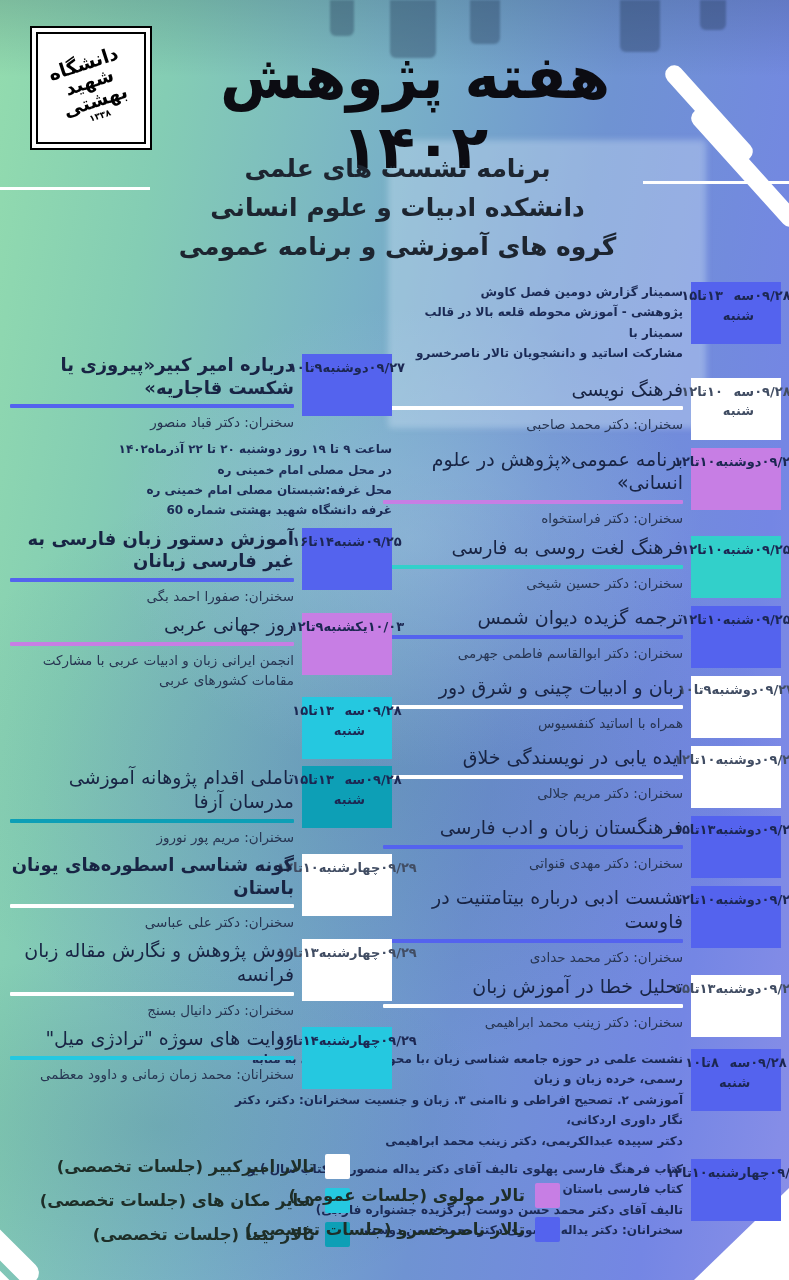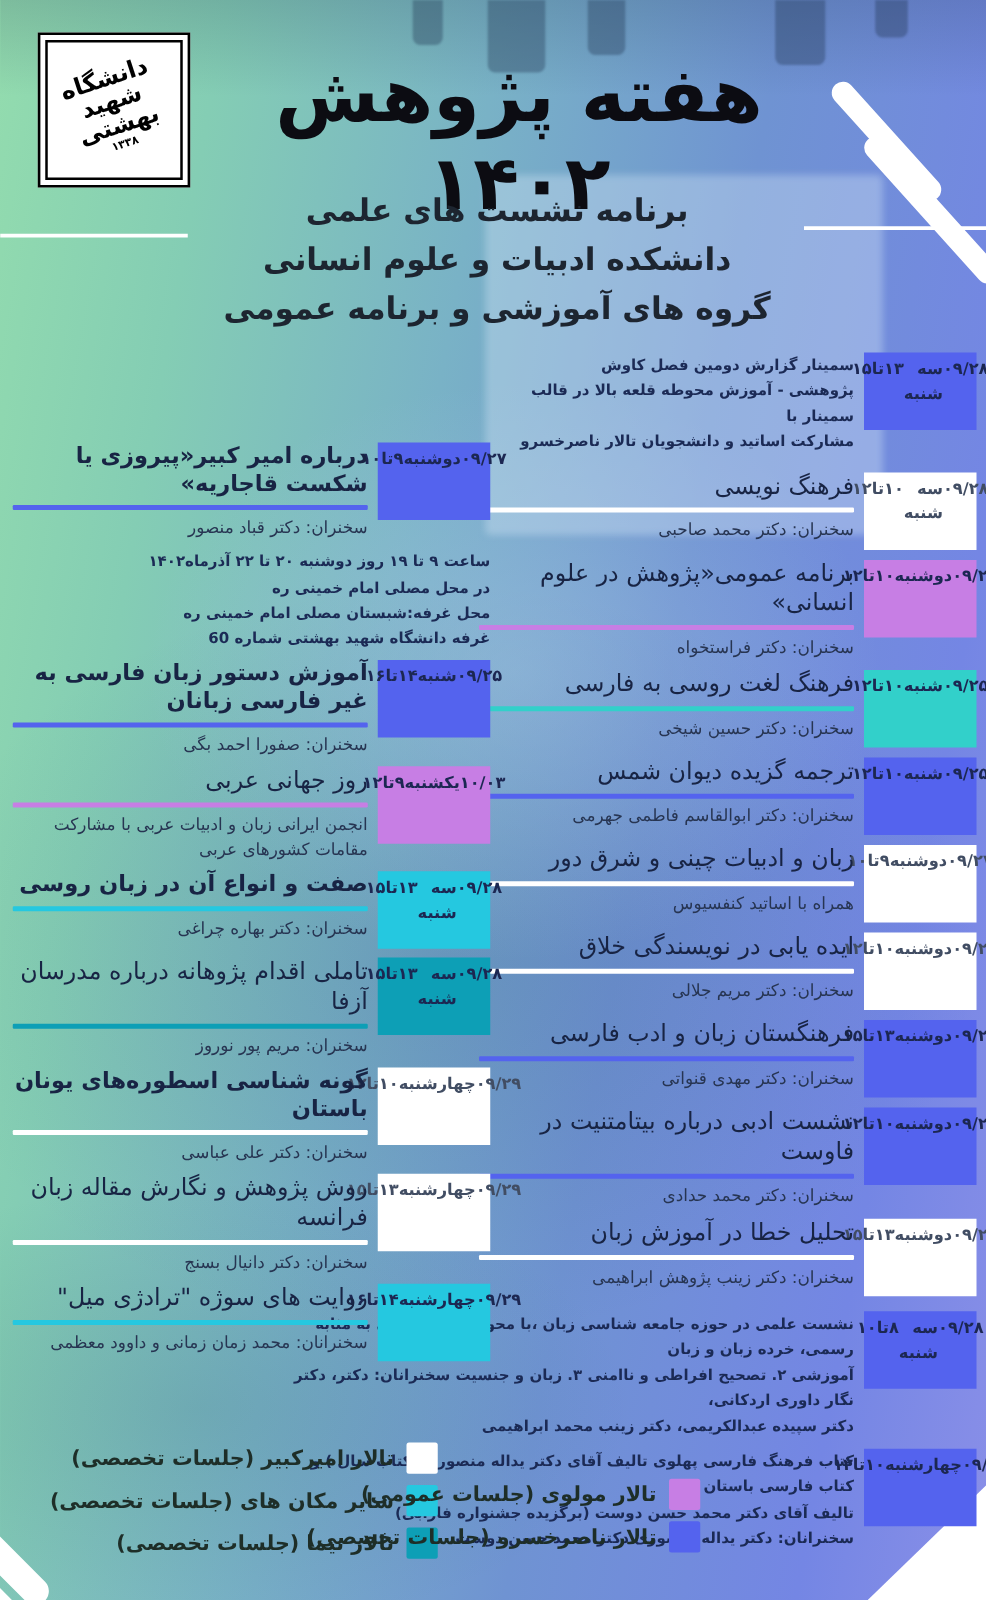--- a/index.html
+++ b/index.html
@@ -214,21 +214,21 @@
     </div>
     <div class="event">
       <div class="badge on-white" style="background: rgb(255, 255, 255);">
         <div>۰۹/۲۷</div>
         <div>دوشنبه</div>
         <div>۱۳تا۱۵</div>
       </div>
       <div class="body w-norm">
         <div class="ev-title">تحلیل خطا در آموزش زبان</div>
         <div class="ev-underline" style="background: rgb(255, 255, 255);"></div>
-        <div class="ev-speaker">سخنران: دکتر زینب پژوهش ابراهیمی</div>
+        <div class="ev-speaker">سخنران: دکتر زینب محمد ابراهیمی</div>
       </div>
     </div>
     <div class="event gap-top">
       <div class="badge" style="background: rgb(84, 99, 238);">
         <div>۰۹/۲۸</div>
         <div>سه شنبه</div>
         <div>۸تا۱۰</div>
       </div>
       <div class="body w-wide">
         <div class="note-line">نشست علمی در حوزه جامعه شناسی زبان ،با محوریت  ۱. فارسی به مثابه رسمی، خرده زبان و زبان</div>
@@ -293,34 +293,29 @@
         <div class="ev-underline" style="background: rgb(199, 126, 228);"></div>
         <div class="ev-speaker">انجمن ایرانی زبان و ادبیات عربی با مشارکت مقامات کشورهای عربی</div>
       </div>
     </div>
     <div class="event">
       <div class="badge" style="background: rgb(37, 200, 224);">
         <div>۰۹/۲۸</div>
         <div>سه شنبه</div>
         <div>۱۳تا۱۵</div>
       </div>
-      <div class="body w-left">
-        <div class="ev-title bold">صفت و انواع آن در زبان روسی</div>
-        <div class="ev-underline" style="background: rgb(37, 200, 224);"></div>
-        <div class="ev-speaker">سخنران: دکتر بهاره چراغی</div>
-      </div>
     </div>
     <div class="event">
       <div class="badge" style="background: rgb(13, 159, 182);">
         <div>۰۹/۲۸</div>
         <div>سه شنبه</div>
         <div>۱۳تا۱۵</div>
       </div>
       <div class="body w-left">
-        <div class="ev-title">تاملی اقدام پژوهانه درباره مدرسان آزفا</div>
+        <div class="ev-title">تاملی اقدام پژوهانه آموزشی مدرسان آزفا</div>
         <div class="ev-underline" style="background: rgb(13, 159, 182);"></div>
         <div class="ev-speaker">سخنران: مریم پور نوروز</div>
       </div>
     </div>
     <div class="event">
       <div class="badge on-white" style="background: rgb(255, 255, 255);">
         <div>۰۹/۲۹</div>
         <div>چهارشنبه</div>
         <div>۱۰تا۱۲</div>
       </div>

